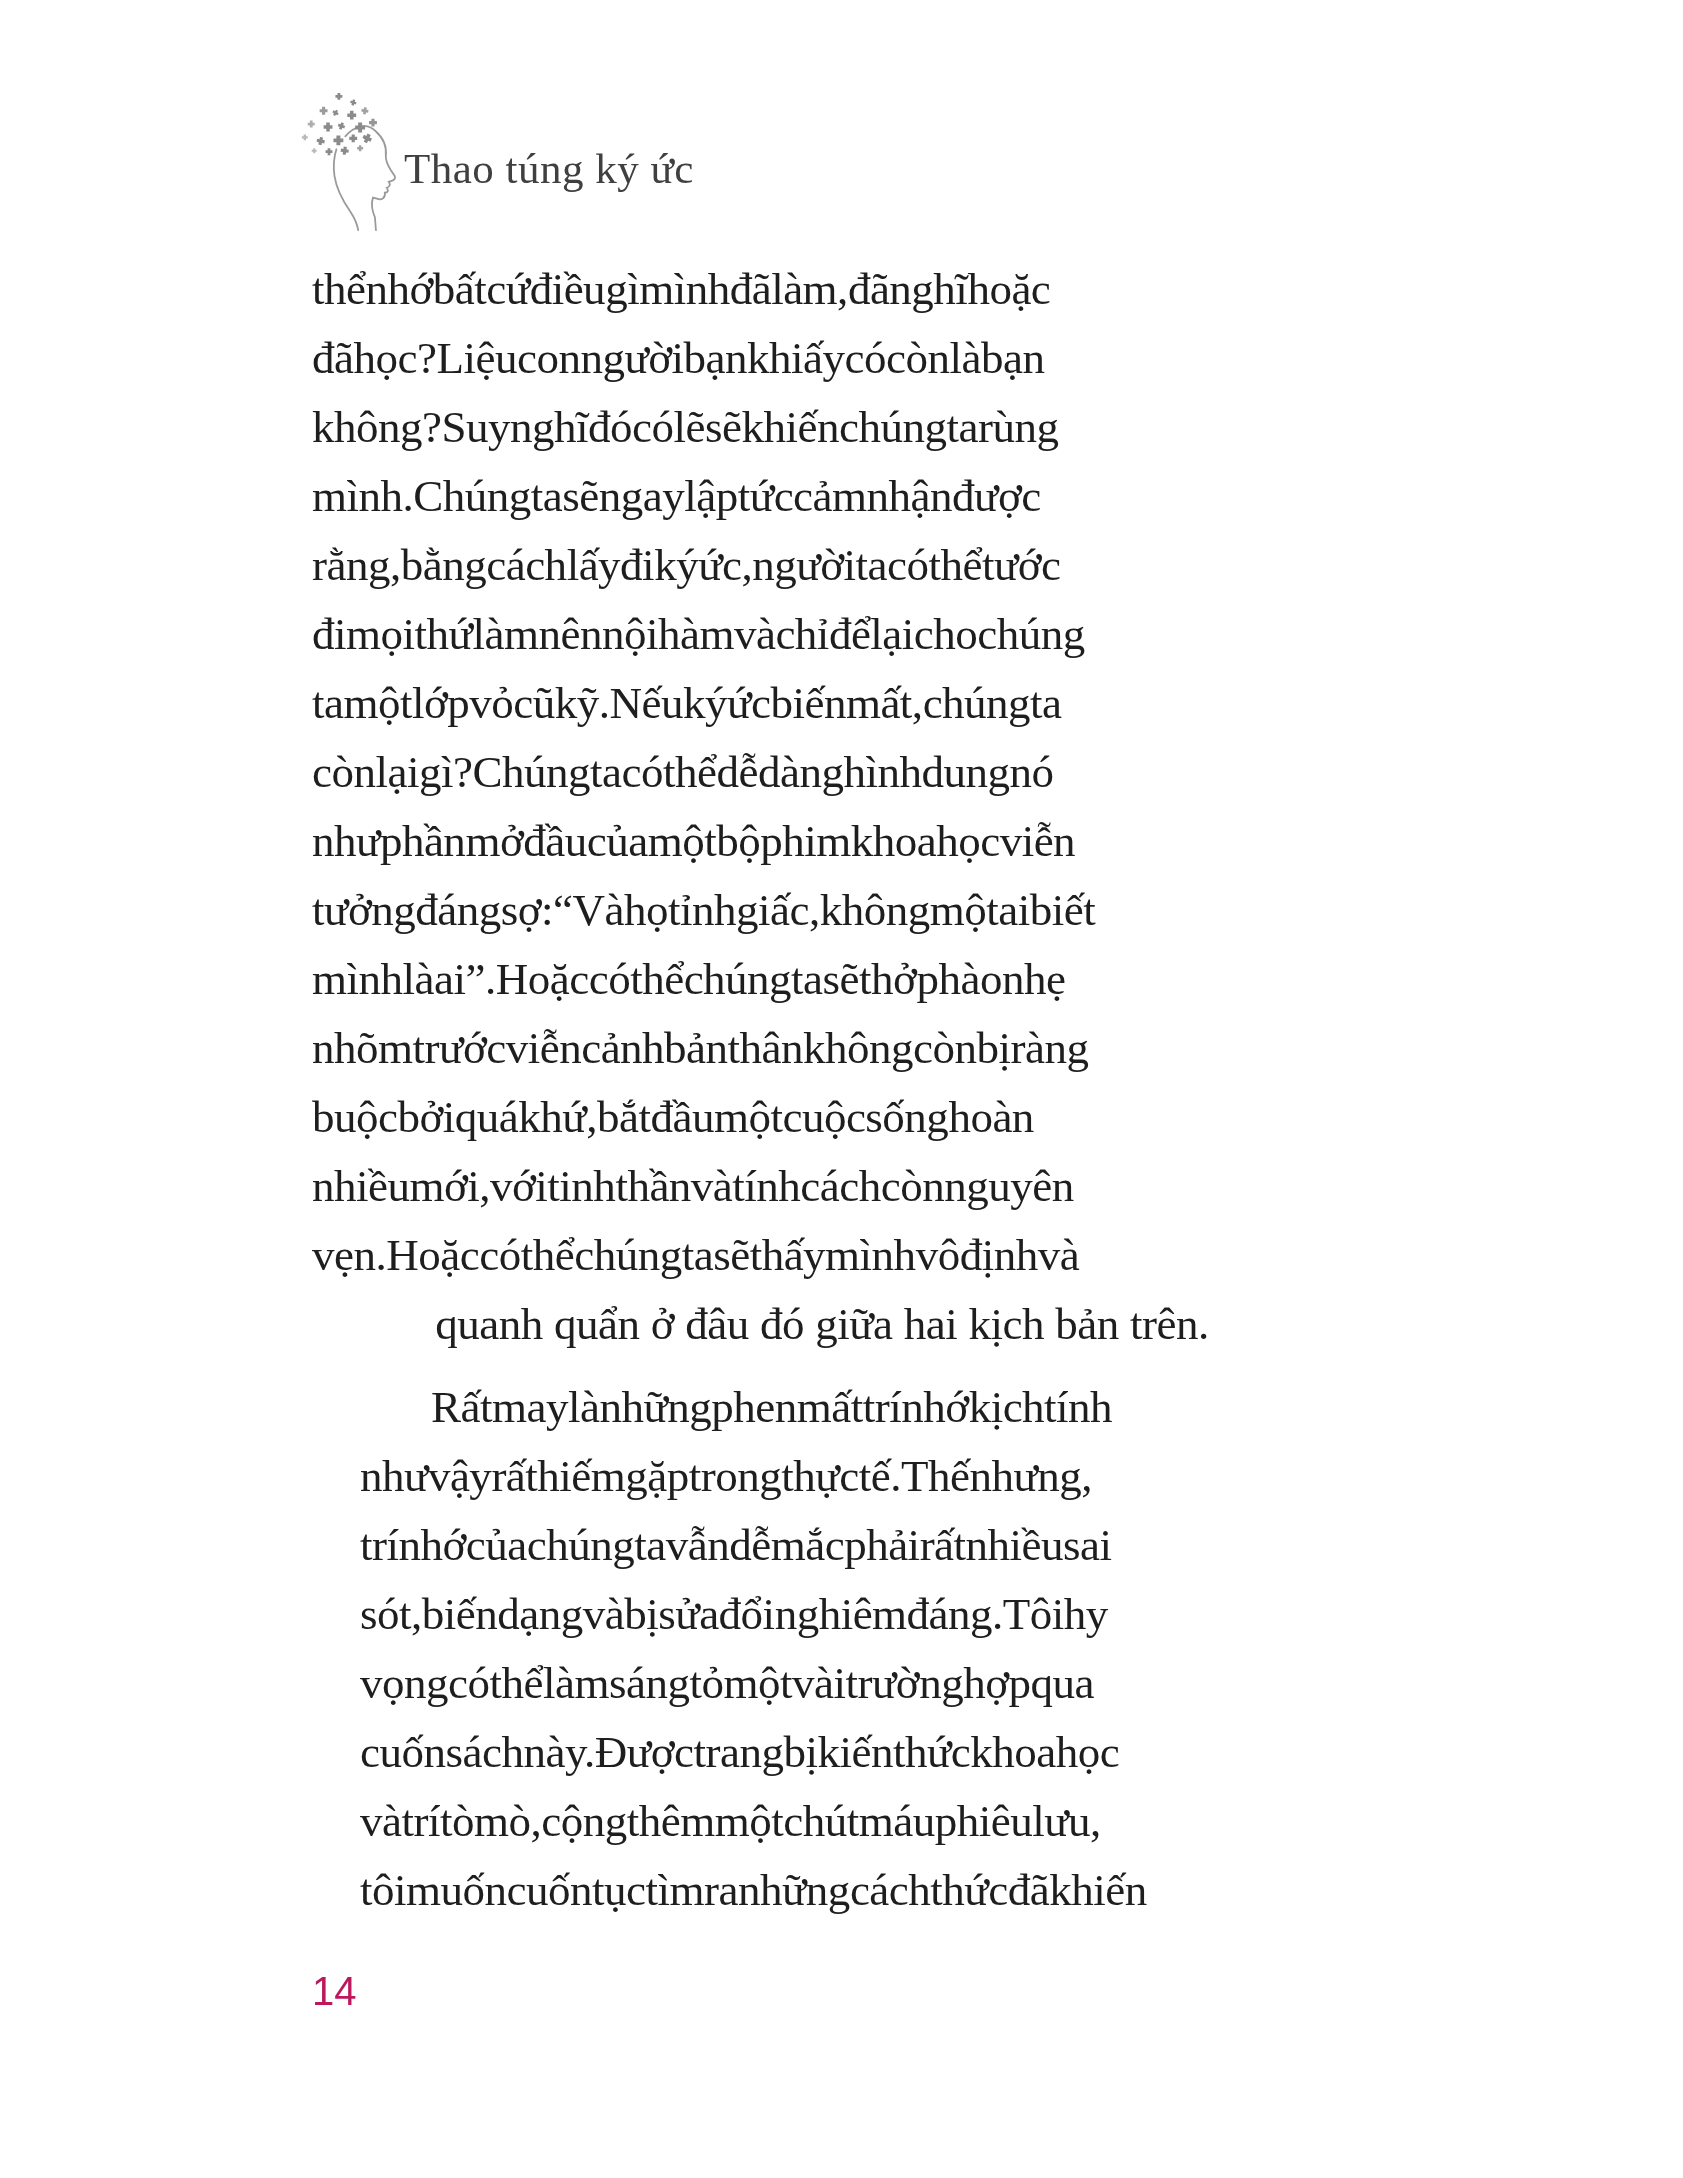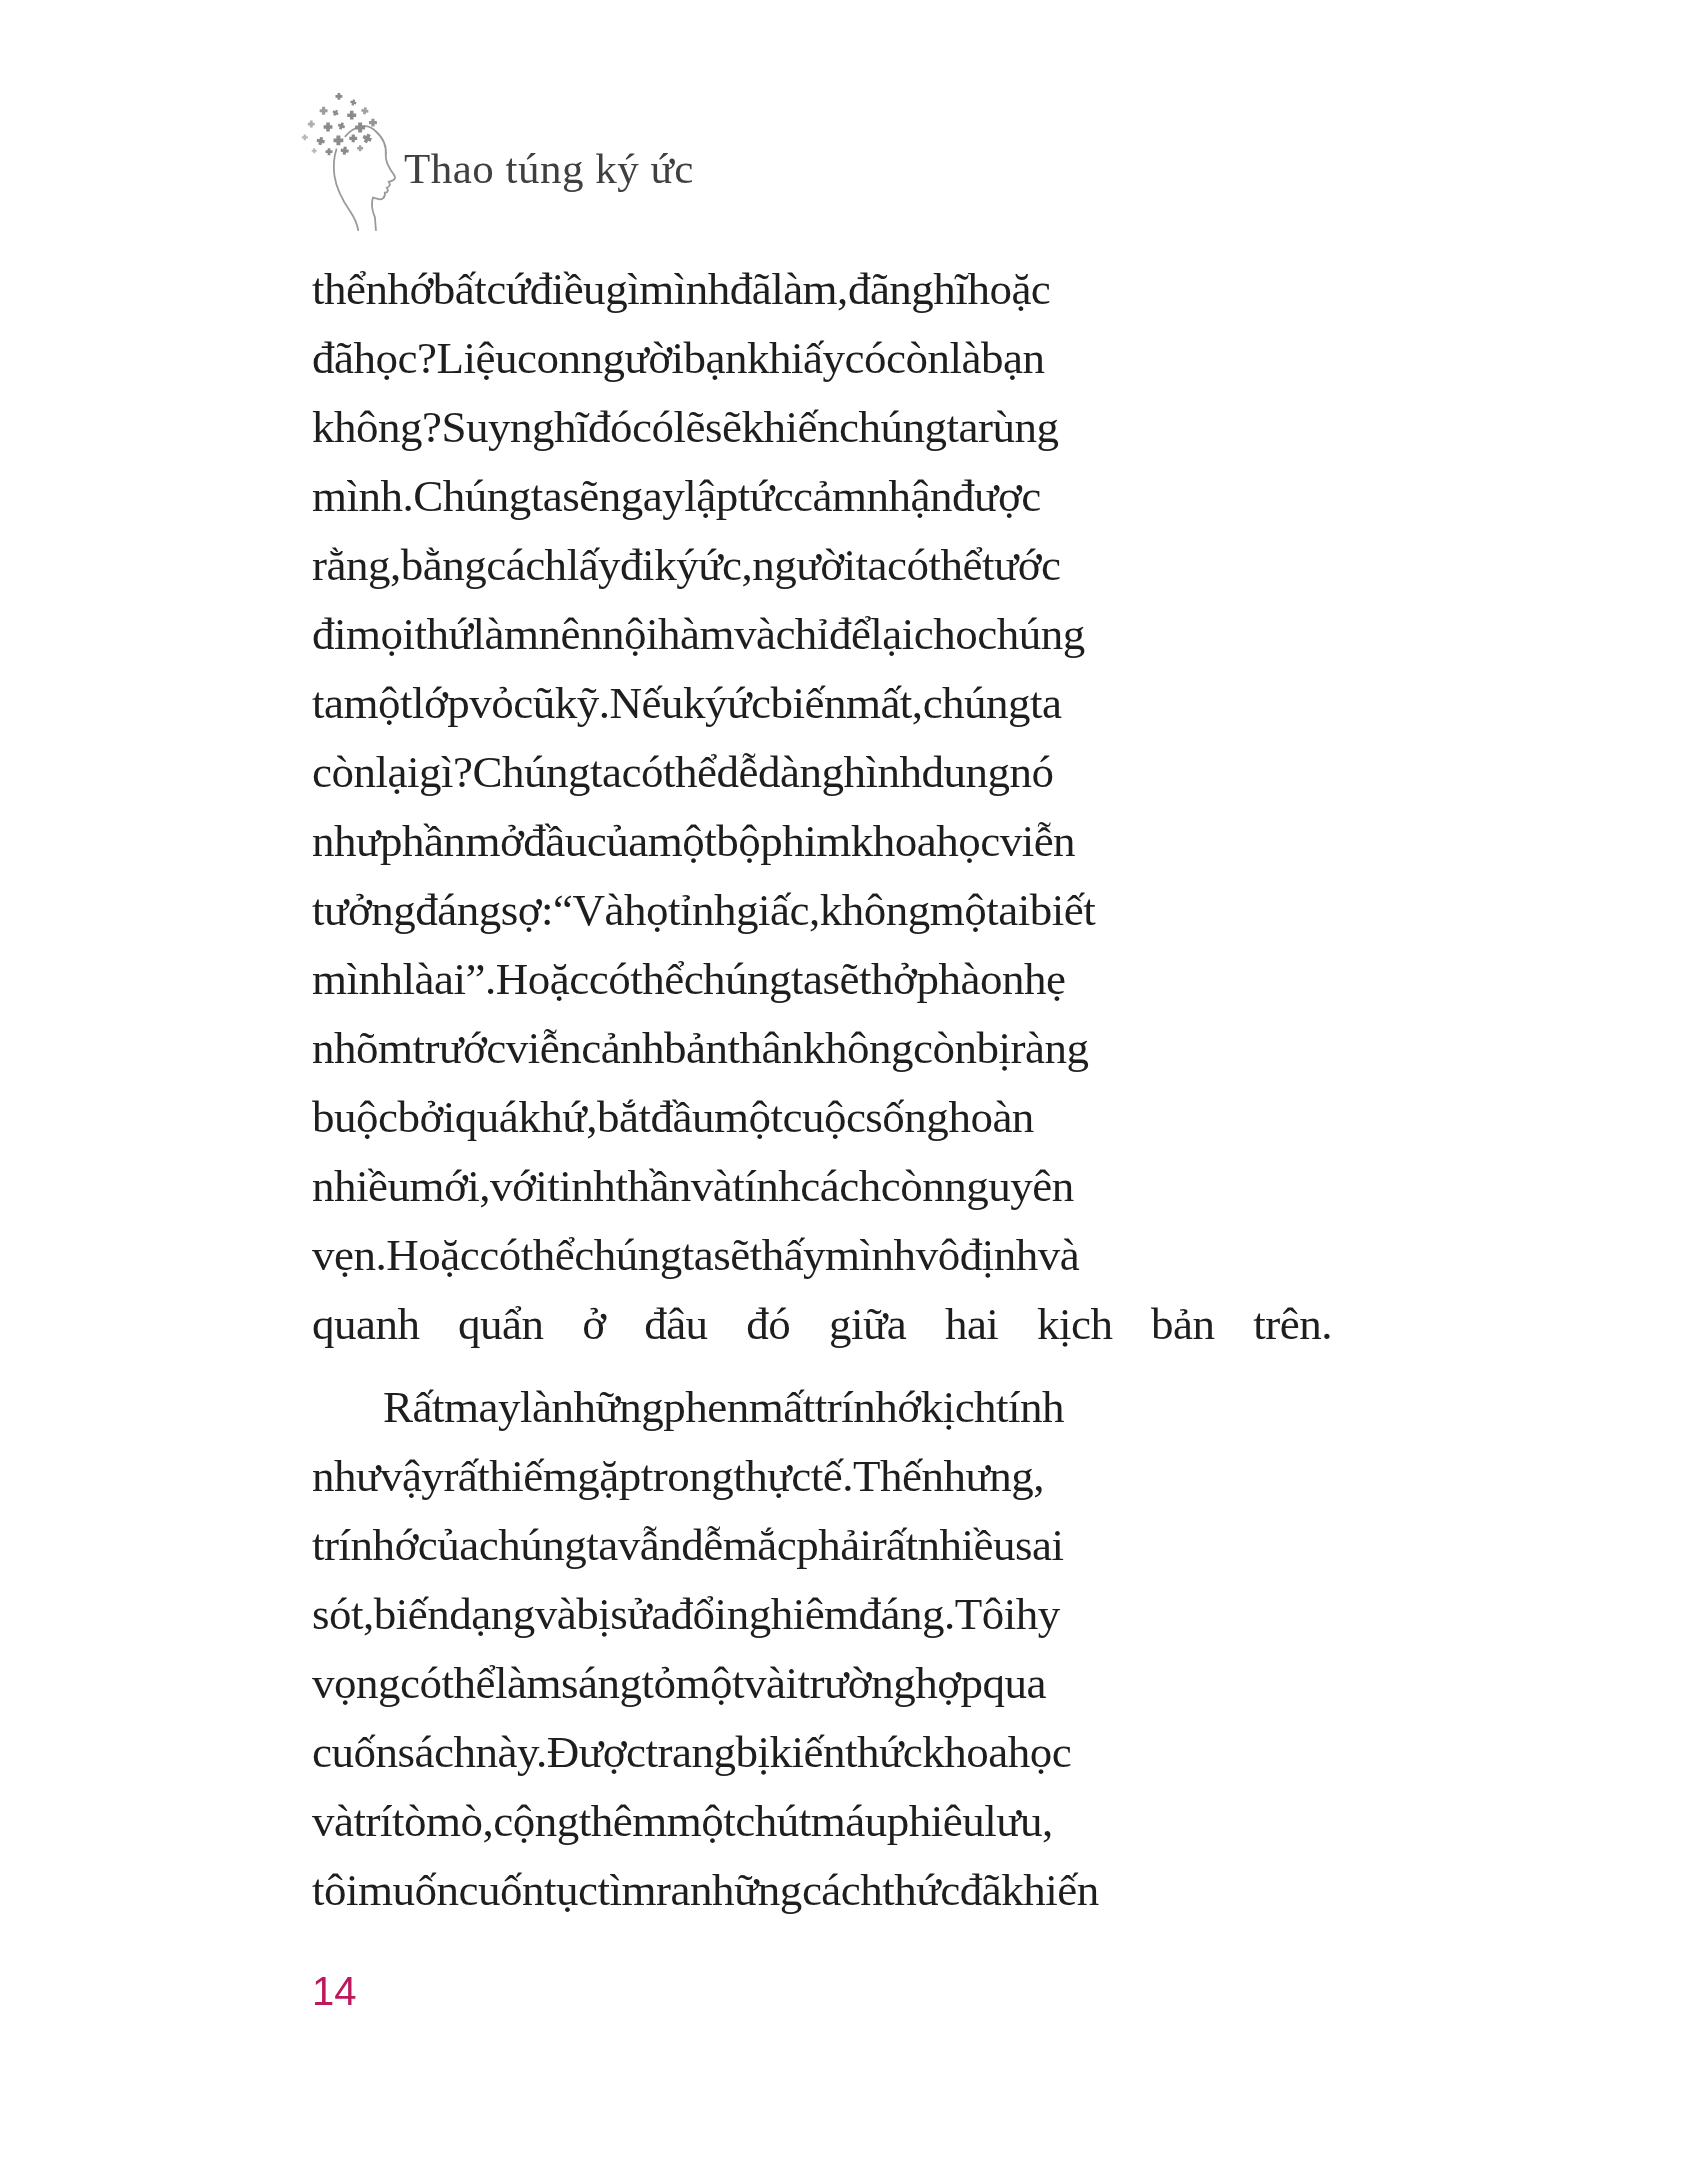--- a/index.html
+++ b/index.html
@@ -16,26 +16,26 @@
     position:absolute;left:404px;top:141px;height:55px;line-height:55px;
     font-size:43px;color:#404040;letter-spacing:0.5px;
     font-family:"Liberation Serif","DejaVu Serif",serif;
   }
   
   #body-text{
     position:absolute;left:312px;top:255px;width:1020px;
     font-size:45px;letter-spacing:-0.5px;color:#1e1e1e;
   }
   .para{margin:0;}
-  .para + .para{margin-top:14px;}
+  .para + .para{margin-top:14px;margin-left:48px;}
   .line{
     display:flex;
     height:69px;line-height:69px;white-space:nowrap;
   }
-  .line.rag{justify-content:space-between;gap:0.25em;}
+  .line.rag{justify-content:center;gap:0.25em;}
   .line.ind{padding-left:71px;}
   
   #page-num{
     position:absolute;left:312px;top:1965px;height:53px;line-height:53px;
     font-size:40px;color:#be185d;
     font-family:"Liberation Sans","DejaVu Sans",sans-serif;
   }
 </style>
 </head>
 <body>

